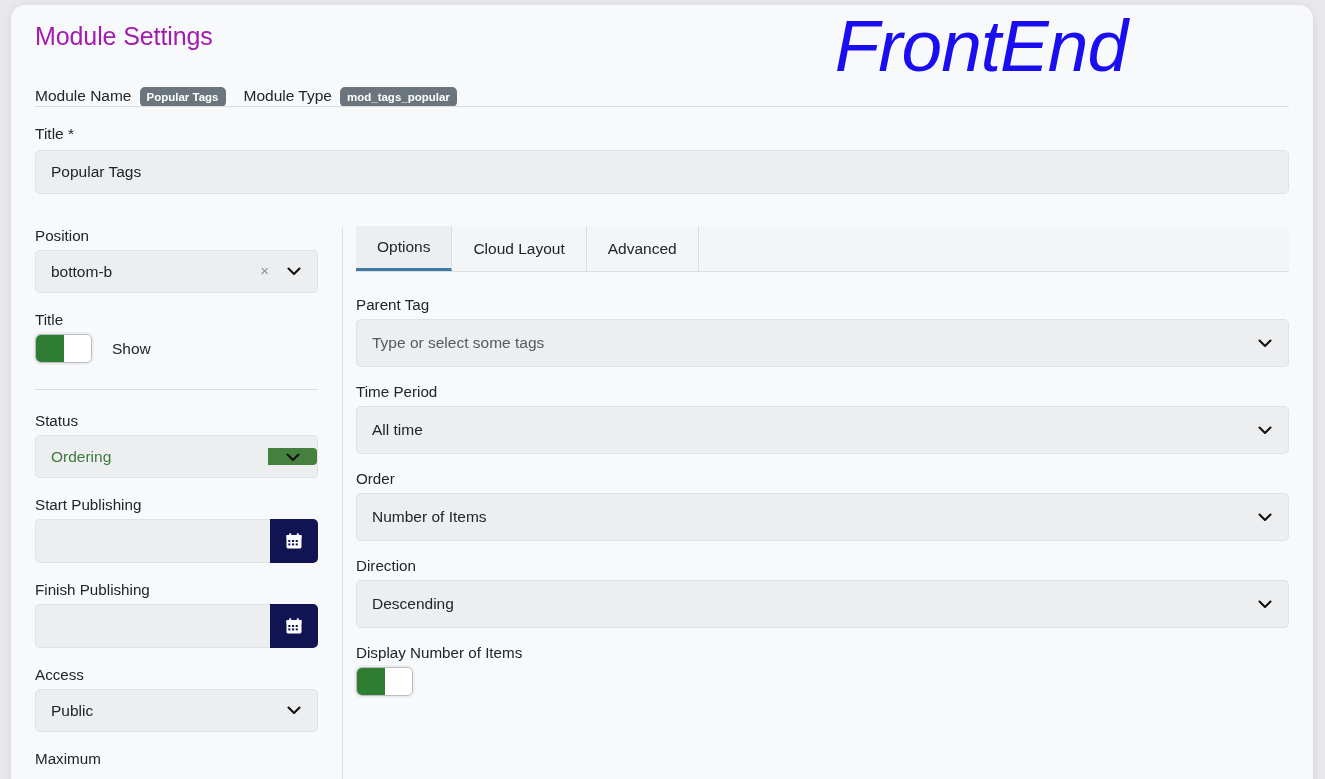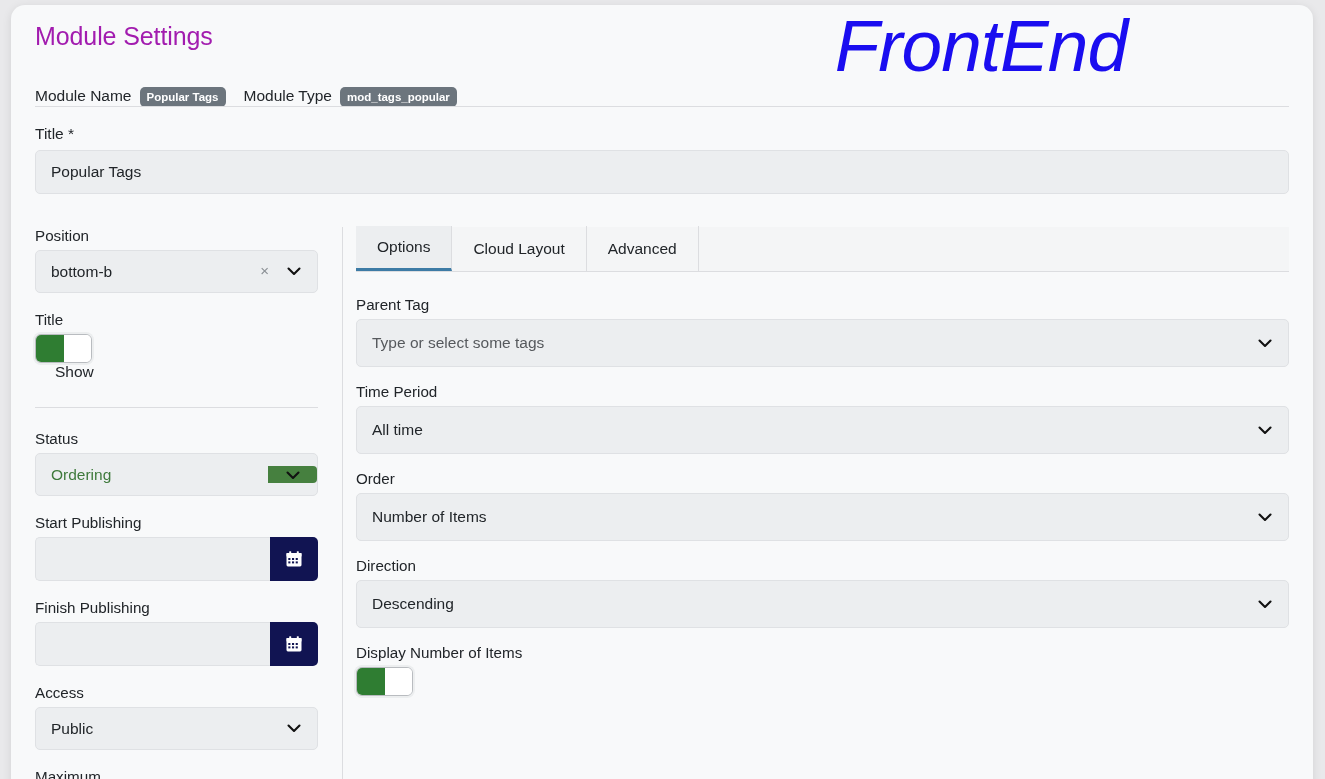--- a/index.html
+++ b/index.html
@@ -170,21 +170,21 @@
     width: 49px;
     align-self: stretch;
     background: #46803f;
     display: flex;
     align-items: center;
     justify-content: center;
     border-radius: 0 4px 4px 0;
   }
 
   
-  .toggle-row { display: flex; align-items: flex-start; flex-direction: column; }
+  .toggle-row { display: flex; align-items: center; }
   .toggle {
     width: 57px;
     height: 29px;
     border-radius: 6px;
     border: 1px solid #b9bcc0;
     background: #ffffff;
     overflow: hidden;
     display: flex;
     box-sizing: border-box;
     box-shadow: 0 0 0 2px rgba(140,145,150,0.10);

